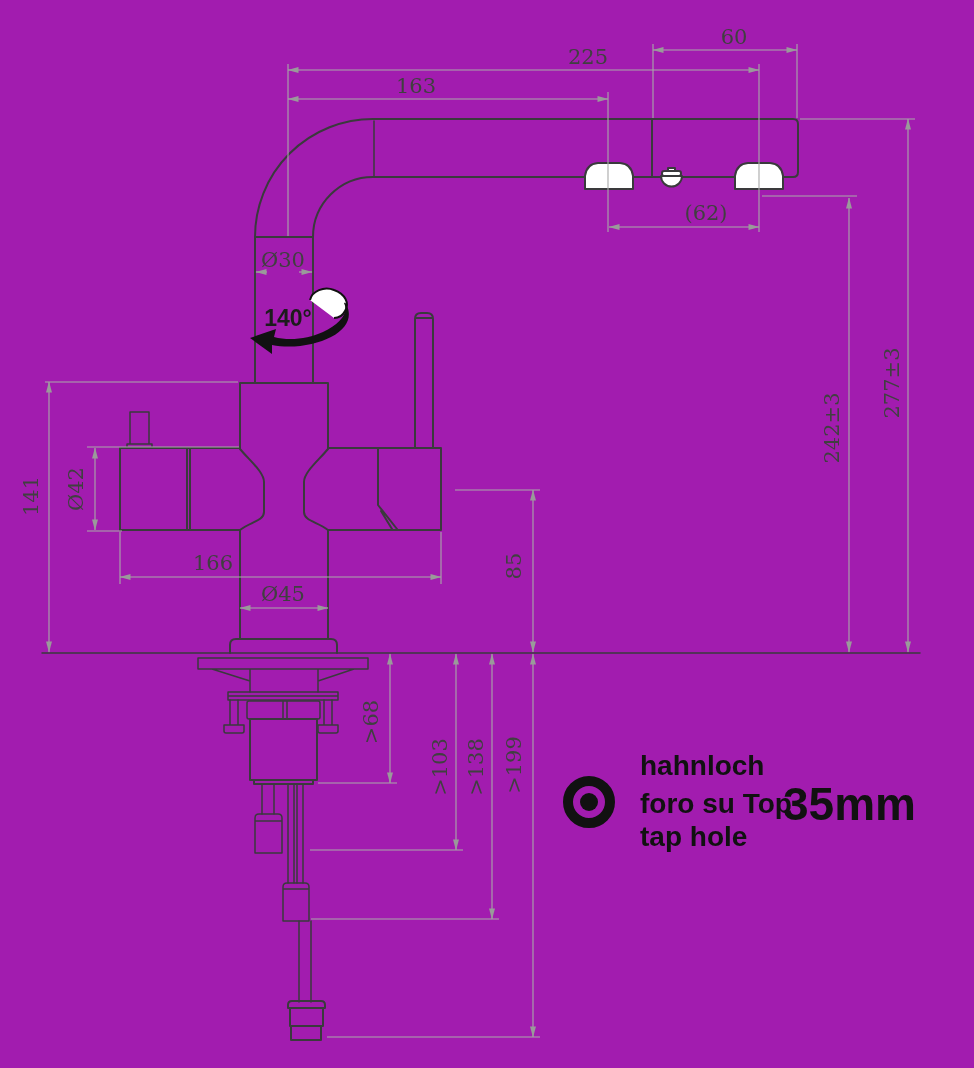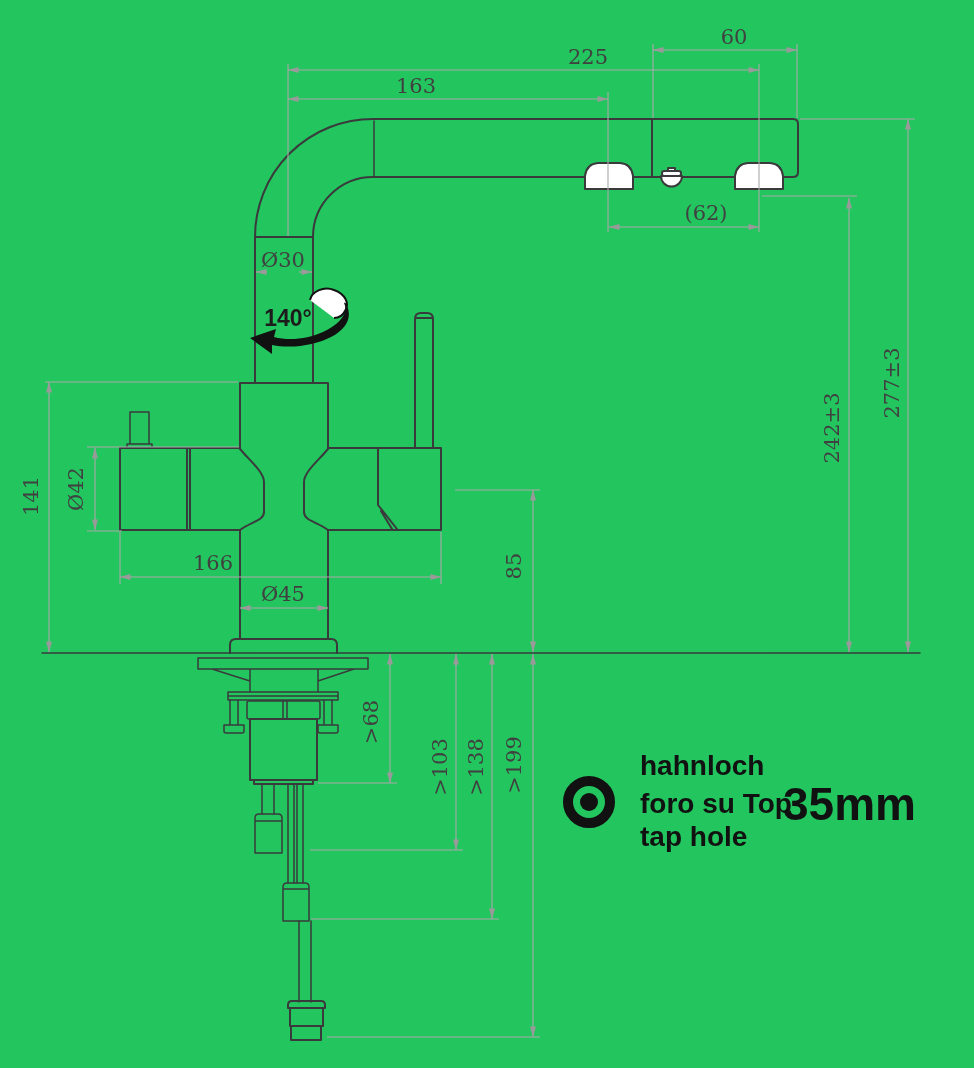--- a/index.html
+++ b/index.html
@@ -1,16 +1,16 @@
 <!DOCTYPE html>
 <html><head>
 <meta charset="utf-8">
 <style>
   html,body{margin:0;padding:0;background:#ffffff;}
-  .page{width:974px;height:1068px;background:#22c55e;position:relative;font-family:"Liberation Sans",sans-serif;}
+  .page{width:974px;height:1068px;background:#a21caf;position:relative;font-family:"Liberation Sans",sans-serif;}
   svg{display:block;}
   .outline{fill:none;stroke:#3a3a3c;stroke-width:2;stroke-linejoin:round;stroke-linecap:round;}
   .thin{stroke-width:1.5;}
   .whitefill{fill:#ffffff;stroke:#3a3a3c;stroke-width:2;stroke-linejoin:round;}
   .dimline{stroke:#a9a9a9;stroke-width:1.1;fill:none;}
   .dimtext{font-family:"DejaVu Serif",serif;font-size:21px;fill:#404040;}
   .angletext{font-family:"Liberation Sans",sans-serif;font-weight:600;font-size:23px;fill:#1c1c1c;}
   .labeltext{font-family:"Liberation Sans",sans-serif;font-weight:bold;font-size:28px;fill:#111;}
   .bigtext{font-family:"Liberation Sans",sans-serif;font-weight:bold;font-size:46px;fill:#111;}
 </style>

